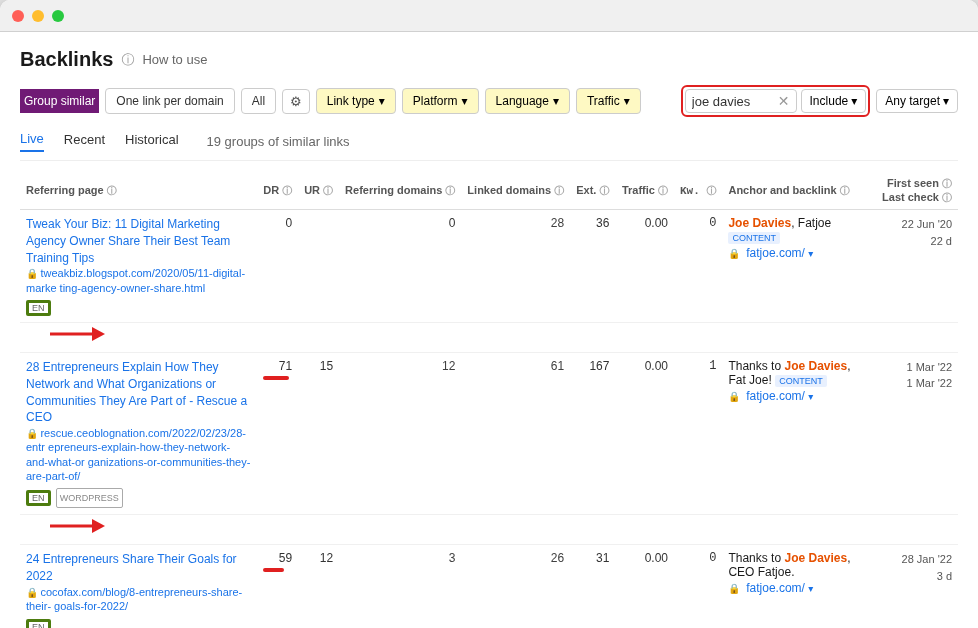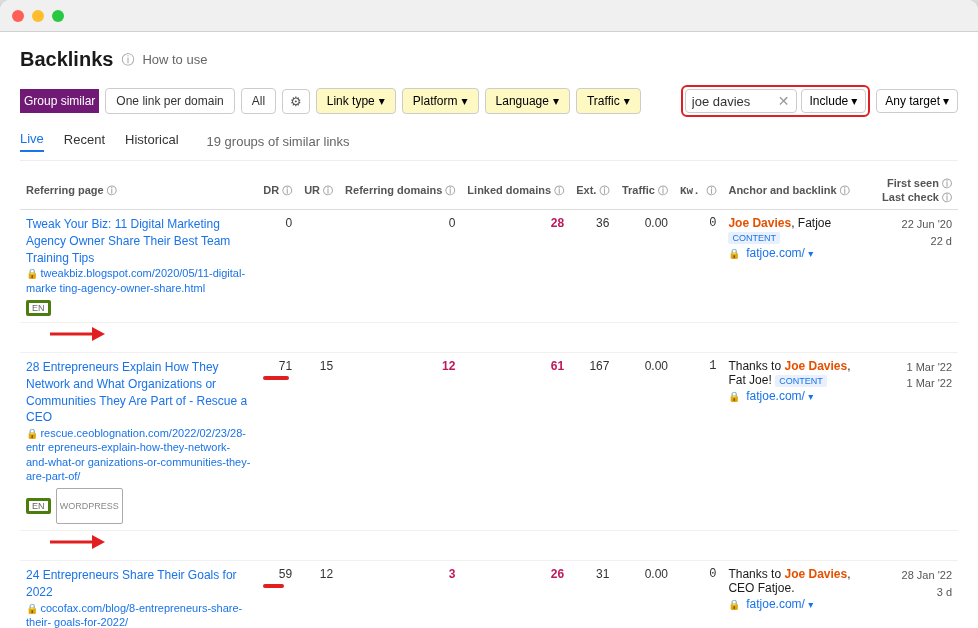--- a/index.html
+++ b/index.html
@@ -228,24 +228,24 @@
       padding: 0 3px;
       margin-top: 2px;
       margin-right: 2px;
     }
     .platform-tag {
       display: inline-block;
       border: 1px solid #aaa;
       border-radius: 2px;
       font-size: 9px;
       color: #888;
-      padding: 12px 3px;
+      padding: 4px 3px;
       margin-top: 2px;
     }
-    .blue-num { color: #be185d; text-decoration: none; font-weight: bold; }
+    .blue-num { color: #404040; text-decoration: none; }
     .content-badge {
       display: inline-block;
       background: #e8f0fe;
       color: #1a73e8;
       font-size: 9px;
       padding: 1px 4px;
       border-radius: 2px;
       margin-top: 2px;
     }
     .anchor-text { color: #1a1a1a; font-size: 12px; }

